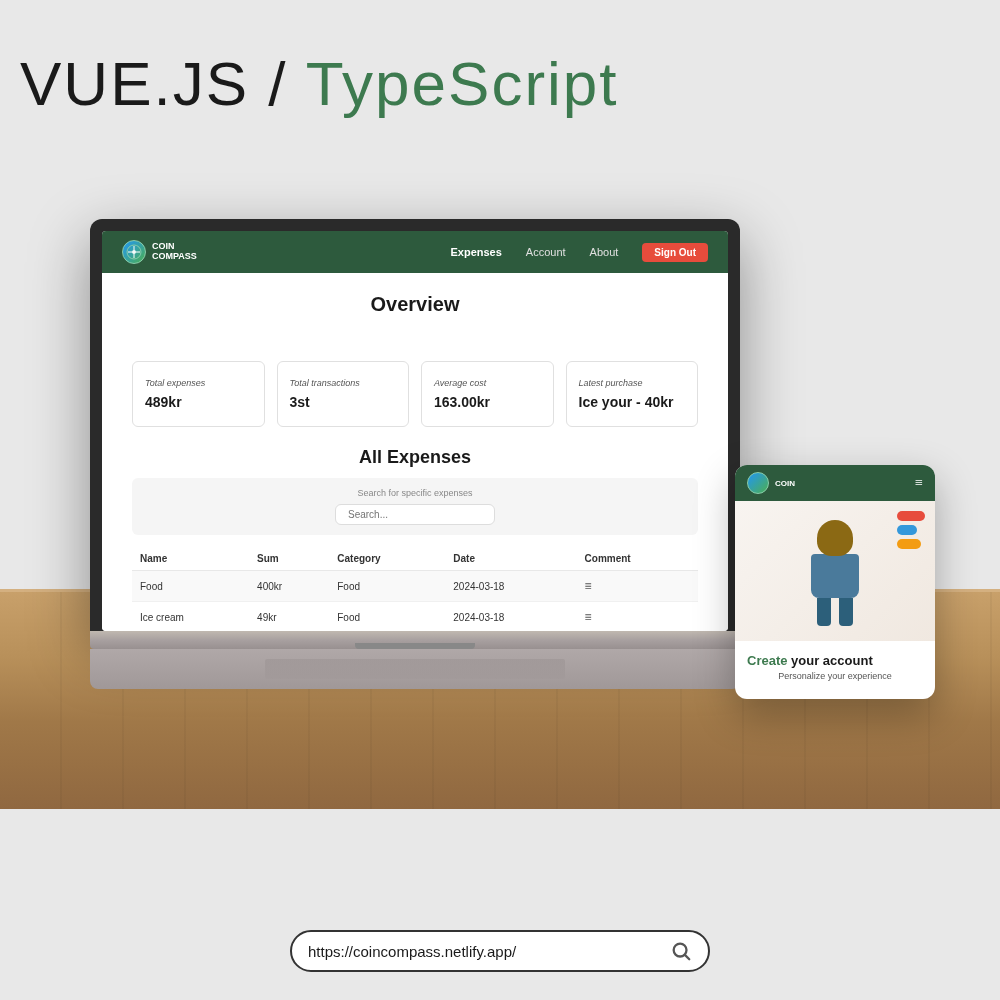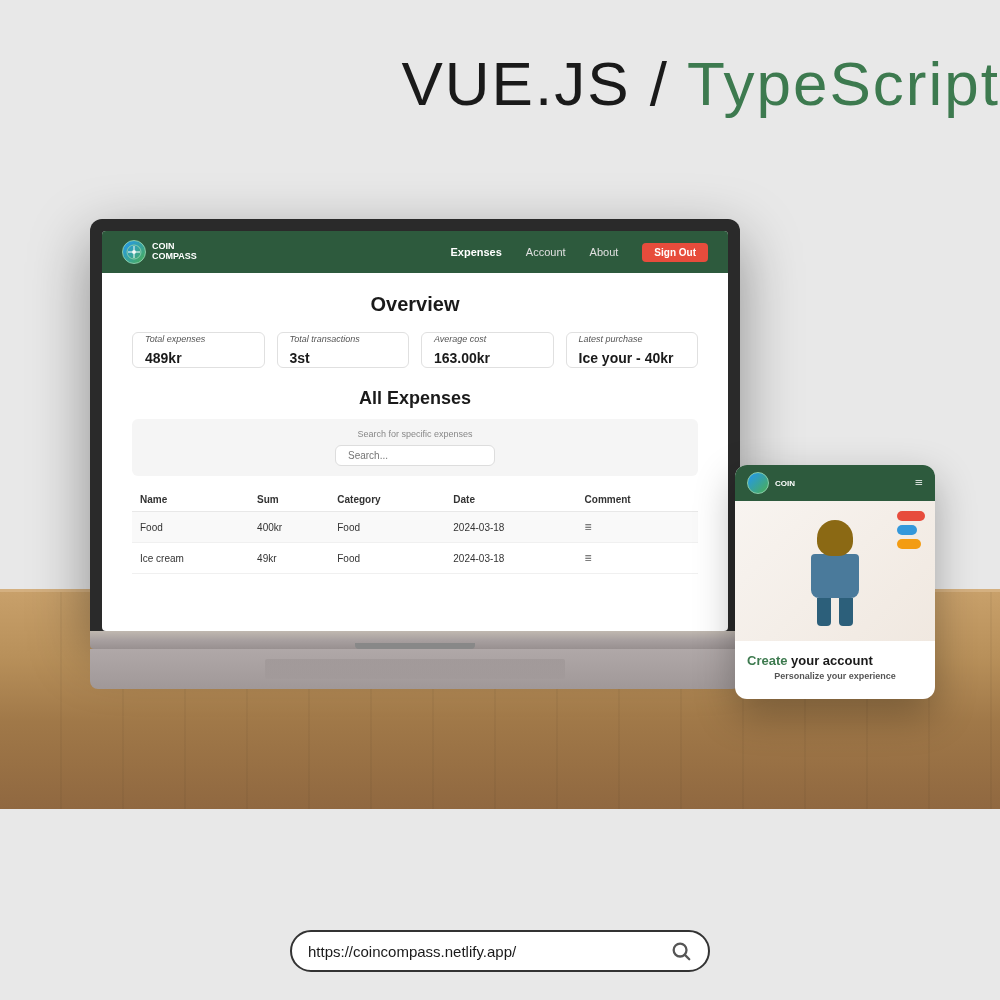--- a/index.html
+++ b/index.html
@@ -7,23 +7,24 @@
       width: 1000px;
       height: 1000px;
       background: #e8e8e8;
       font-family: 'Georgia', serif;
       overflow: hidden;
       position: relative;
     }
 
     
     .title-area {
-      text-align: right;
+      text-align: left;
       padding-top: 48px;
       padding-bottom: 30px;
+      padding-left: 20px;
     }
     .title-text {
       font-size: 62px;
       font-weight: 400;
       letter-spacing: 2px;
       color: #1a1a1a;
       font-family: 'Arial', sans-serif;
     }
     .title-text .ts-part {
       color: #3d7a4f;
@@ -165,22 +166,23 @@
     .stats-row {
       display: flex;
       gap: 12px;
       margin-bottom: 20px;
     }
 
     .stat-card {
       flex: 1;
       border: 1px solid #e0e0e0;
       border-radius: 6px;
-      padding: 1px 12px;
+      padding: 16px 12px;
       background: white;
+      margin-top: 29px;
     }
 
     .stat-label {
       font-size: 9px;
       font-style: italic;
       color: #555;
       font-family: Arial, sans-serif;
       margin-bottom: 6px;
     }
 
@@ -430,21 +432,21 @@
 
     .create-title .green-text {
       color: #3d7a4f;
     }
 
     .personalize-text {
       text-align: center;
       font-size: 9px;
       font-family: Arial, sans-serif;
       color: #555;
-      font-weight: 700;
+      font-weight: 400;
       margin-bottom: 6px;
     }
 
     .description-text {
       text-align: center;
       font-size: 8px;
       font-family: Arial, sans-serif;
       color: #777;
       line-height: 1.4;
       margin-bottom: 10px;

